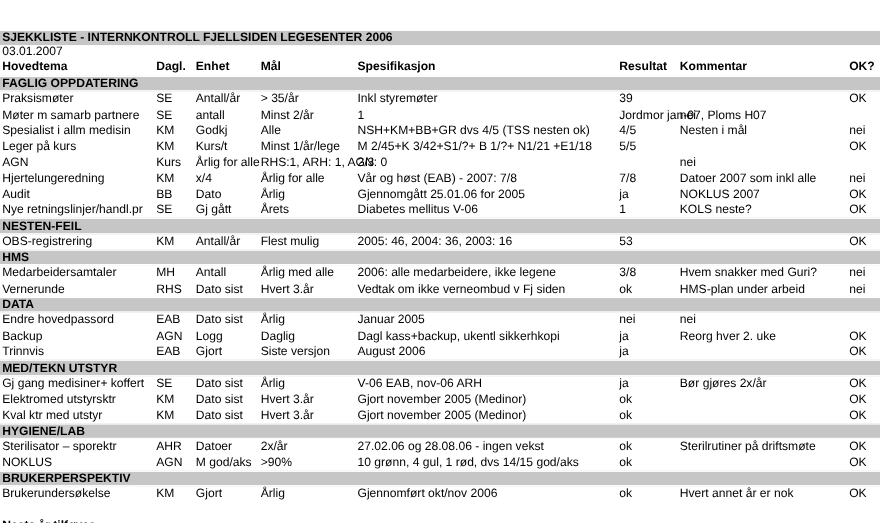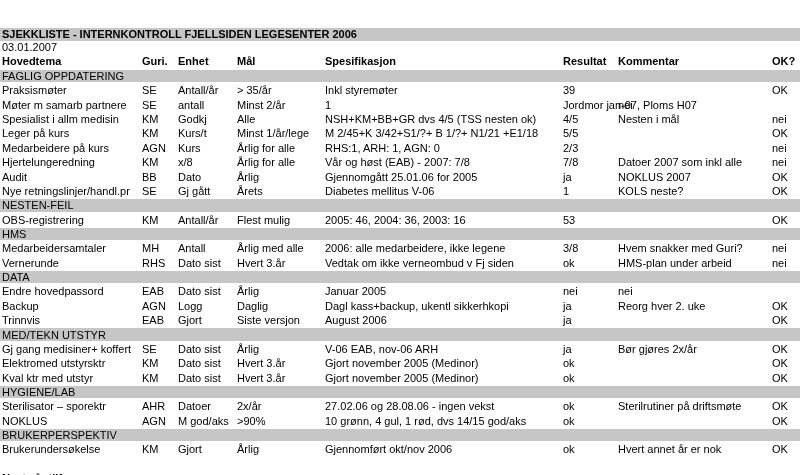--- a/index.html
+++ b/index.html
@@ -39,44 +39,44 @@
     white-space: nowrap;
     overflow: visible;
   }
   .cell:first-child { padding-left: 2px; }
   .section-bar {
     height: 14.37px;
     box-sizing: border-box;
     border-top: 1px solid #fff;
     border-bottom: 1px solid #fff;
     background: var(--bar, #c6c6c6);
-    font-weight: normal;
+    font-weight: bold;
     display: flex;
-    align-items: center;
+    align-items: flex-end;
     padding-left: 2px;
     white-space: nowrap;
   }
   .footer-gap { height: 14px; }
   .footer-heading {
     height: 14px;
     line-height: 14px;
     font-weight: bold;
     padding-left: 2px;
     white-space: nowrap;
   }
 </style>
 </head>
 <body>
 
 <div class="page">
   <div class="title-bar">SJEKKLISTE - INTERNKONTROLL FJELLSIDEN LEGESENTER 2006</div>
   <div class="date-row">03.01.2007</div>
   <div class="grid header-row" id="header-row">
       <div class="cell">Hovedtema</div>
-      <div class="cell">Guri.</div>
+      <div class="cell">Dagl.</div>
       <div class="cell">Enhet</div>
       <div class="cell">Mål</div>
       <div class="cell">Spesifikasjon</div>
       <div class="cell">Resultat</div>
       <div class="cell">Kommentar</div>
       <div class="cell">OK?</div>
     </div>
   <div id="table-body">
       <div class="section-bar">
         <span>FAGLIG OPPDATERING</span>
@@ -114,33 +114,32 @@
         <div class="cell">Leger på kurs</div>
         <div class="cell">KM</div>
         <div class="cell">Kurs/t</div>
         <div class="cell">Minst 1/år/lege</div>
         <div class="cell">M 2/45+K 3/42+S1/?+ B 1/?+ N1/21 +E1/18</div>
         <div class="cell">5/5</div>
         <div class="cell"></div>
         <div class="cell">OK</div>
       </div>
       <div class="grid">
-        <div class="cell">Medarbeidere på kurs</div>
         <div class="cell">AGN</div>
         <div class="cell">Kurs</div>
         <div class="cell">Årlig for alle</div>
         <div class="cell">RHS:1, ARH: 1, AGN: 0</div>
         <div class="cell">2/3</div>
         <div class="cell"></div>
         <div class="cell">nei</div>
       </div>
       <div class="grid">
         <div class="cell">Hjertelungeredning</div>
         <div class="cell">KM</div>
-        <div class="cell">x/8</div>
+        <div class="cell">x/4</div>
         <div class="cell">Årlig for alle</div>
         <div class="cell">Vår og høst (EAB) - 2007: 7/8</div>
         <div class="cell">7/8</div>
         <div class="cell">Datoer 2007 som inkl alle</div>
         <div class="cell">nei</div>
       </div>
       <div class="grid">
         <div class="cell">Audit</div>
         <div class="cell">BB</div>
         <div class="cell">Dato</div>

